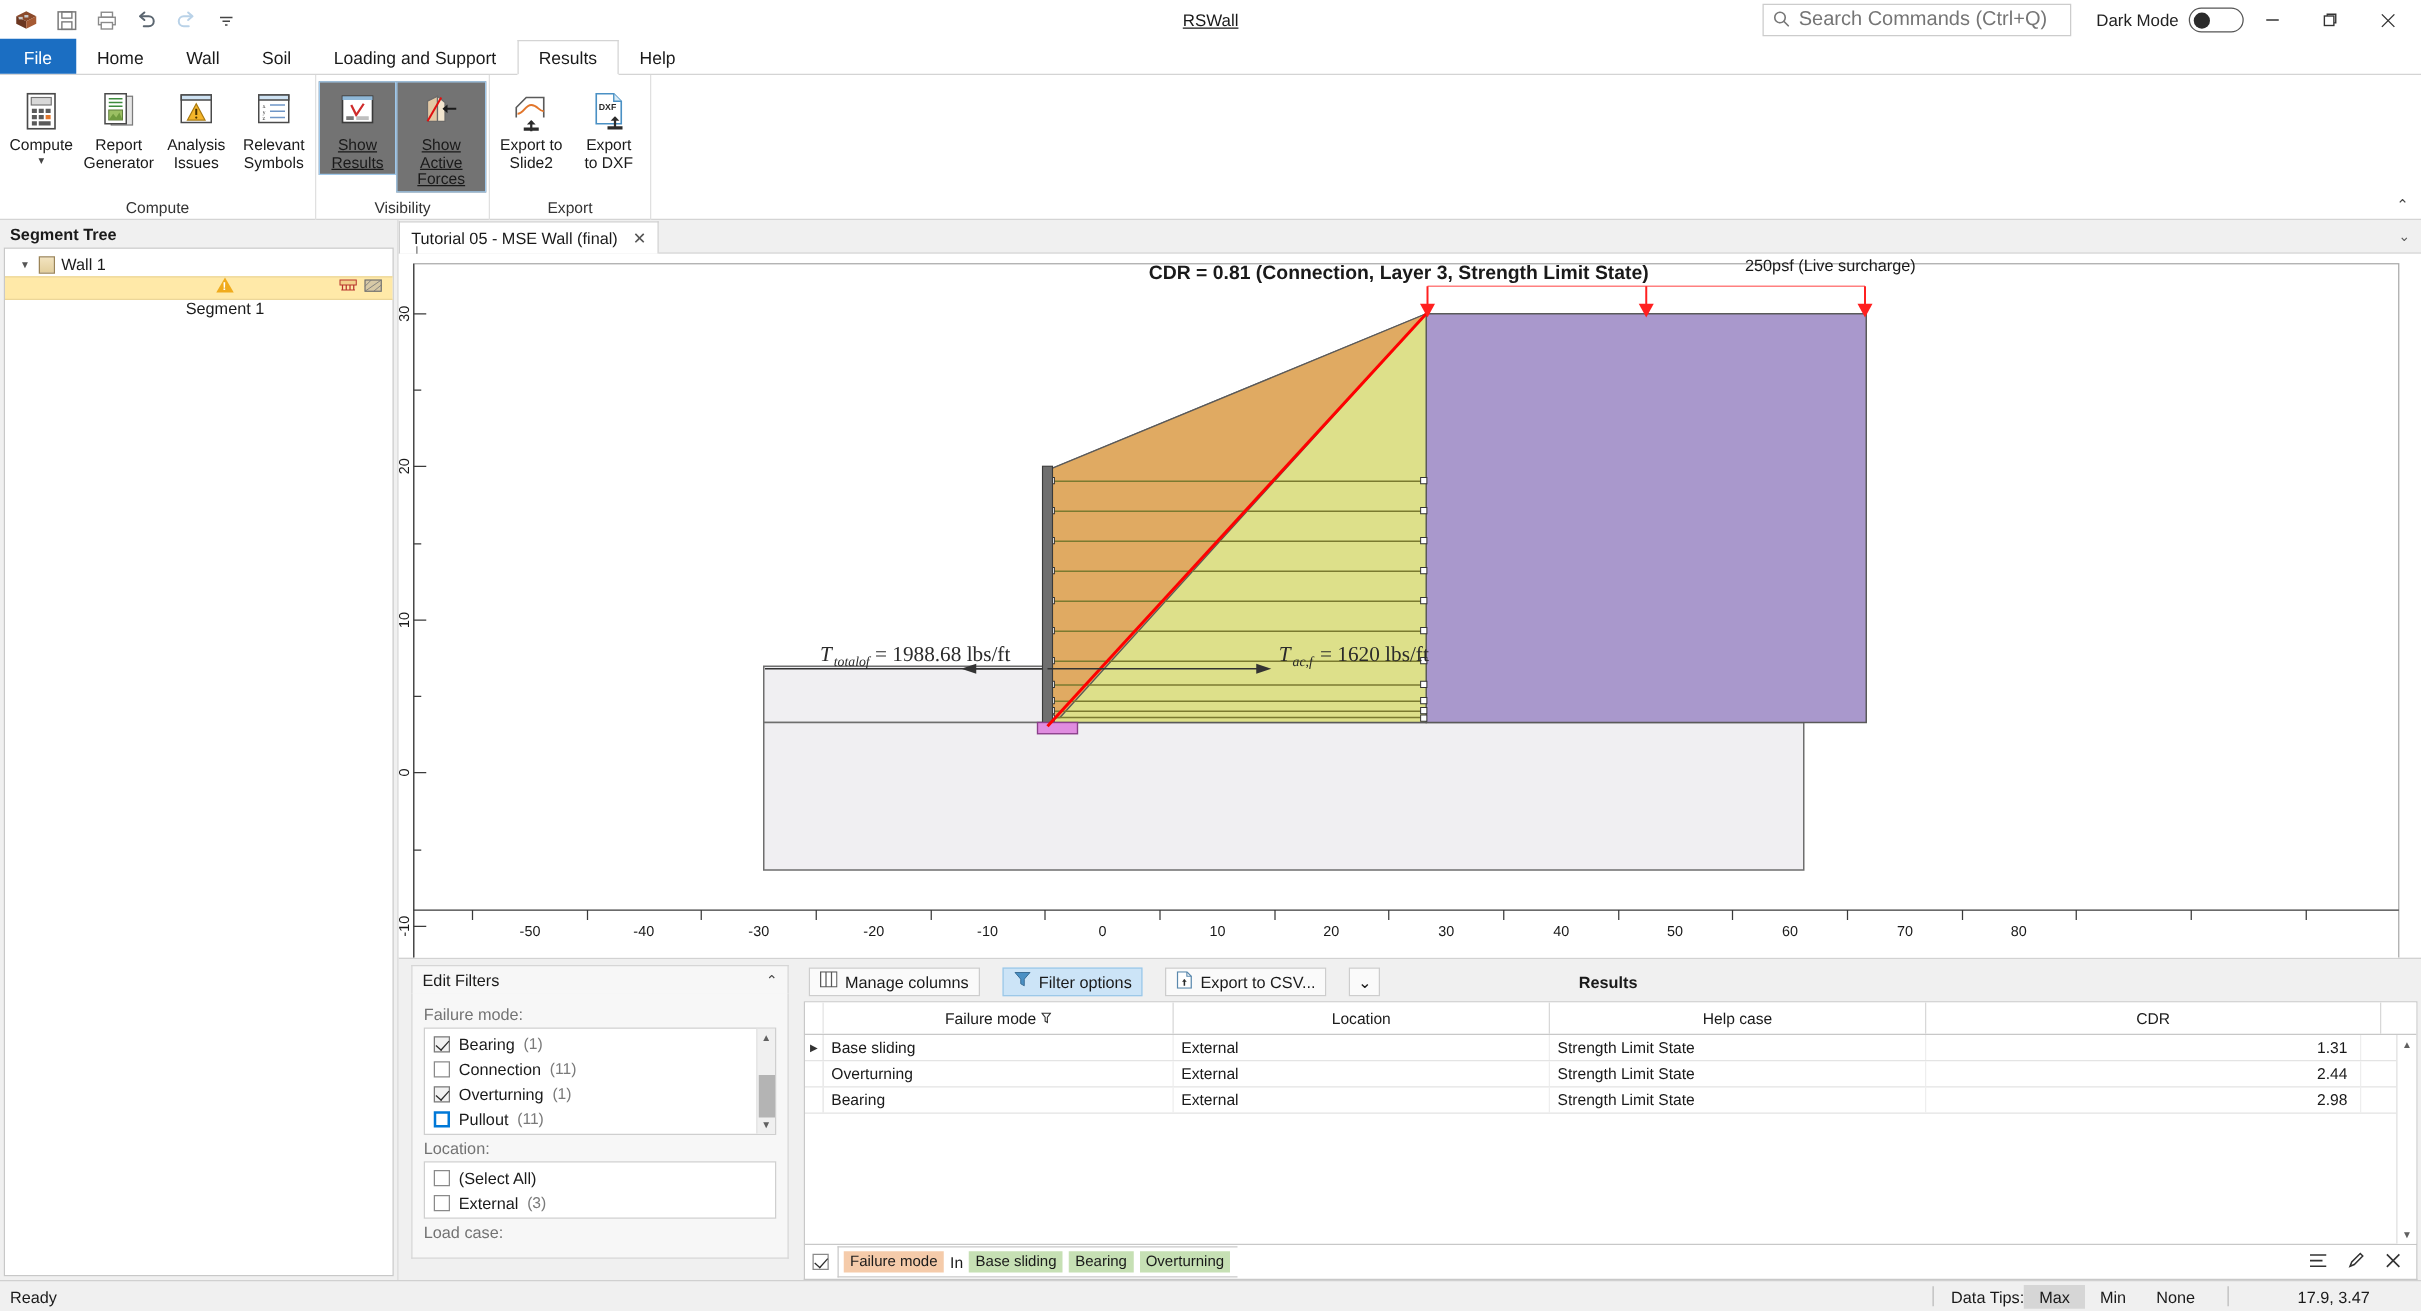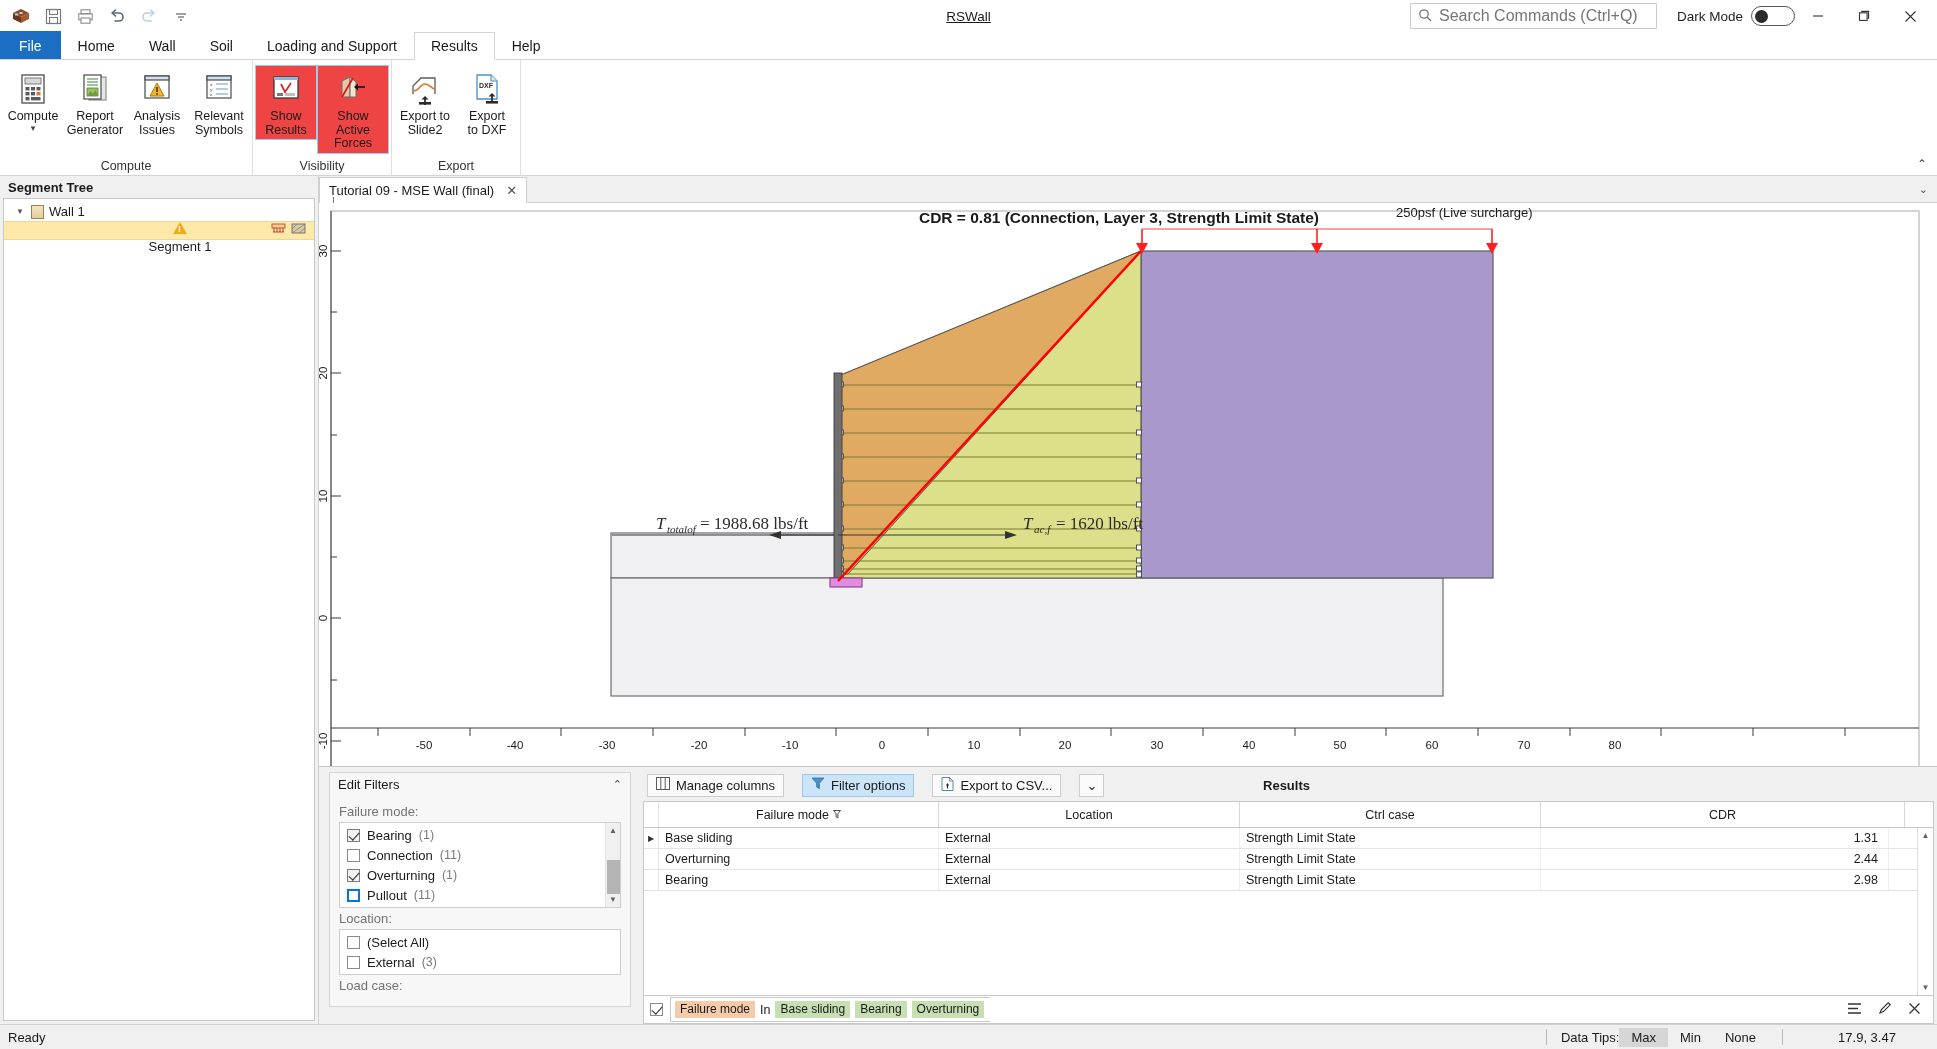--- a/index.html
+++ b/index.html
@@ -31,21 +31,21 @@
   .rtab.file { background: #1b6ec2; color: #fff; padding: 0 18px; height: 28px; }
   .rtab.active { background: #fff; border: 1px solid #d4d4d4; border-bottom: 1px solid #fff; margin-bottom: -1px; }
 
   
   .ribbon { height: 116px; background: #fff; border-bottom: 1px solid #d4d4d4; display: flex; position: relative; flex: 0 0 116px; }
   .rgroup { display: flex; flex-direction: column; border-right: 1px solid #e0e0e0; height: 116px; }
   .rgroup-items { display: flex; flex: 1; align-items: flex-start; padding: 5px 2px 0 2px; }
   .rgroup-label { height: 20px; text-align: center; font-size: 12.5px; color: #333; line-height: 20px; }
   .rbtn { width: 62px; display: flex; flex-direction: column; align-items: center; padding: 4px 2px 2px; cursor: pointer; border: 1px solid transparent; }
   .rbtn.wide { width: 72px; }
-  .rbtn.sel { background: #ef4444; border-color: #9fc8ea; }
+  .rbtn.sel { background: #737373; border-color: #9fc8ea; text-decoration: underline; }
   .rbtn .ic { height: 38px; display: flex; align-items: center; justify-content: center; }
   .rbtn .lb { font-size: 12.5px; text-align: center; line-height: 13.5px; color: #1a1a1a; margin-top: 2px; }
   .caret-sm { font-size: 9px; line-height: 8px; color: #444; }
   .ribbon-collapse { position: absolute; right: 10px; bottom: 4px; font-size: 12px; color: #444; cursor: pointer; }
 
   
   .main { flex: 1; display: flex; min-height: 0; background: #f0f0f0; }
 
   
   .leftpanel { width: 319px; flex: 0 0 319px; display: flex; flex-direction: column; background: #f0f0f0; border-right: 1px solid #d0d0d0; }
@@ -377,21 +377,21 @@
                 </svg>
             </span>
           </span>
         </div>
       </div>
     </div>
 
     <div class="docarea">
       <div class="doctabs">
         <div class="doctab">
-          <span>Tutorial 09 - MSE Wall (final)</span>
+          <span>Tutorial 05 - MSE Wall (final)</span>
           <span class="x">✕</span>
           <span class="doctab-ind"></span>
         </div>
         <span class="doctabs-caret">⌄</span>
       </div>
 
       <div class="canvaswrap">
         <svg class="chartsvg" width="1614" height="600" viewBox="0 0 1614 600">
 
           <rect x="12" y="8" width="1588" height="572" fill="#ffffff" stroke="#aaaaaa" stroke-width="1"></rect>
@@ -659,21 +659,21 @@
               <div class="rowmark"></div>
               <div class="gh" style="width:280px">
                 <span>Failure mode</span>
                 <span>
                   <svg width="8" height="9" viewBox="0 0 8 9">
                       <path d="M0.5 0.5 H7.5 L4.9 3.7 V8 L3.1 6.9 V3.7 Z" fill="none" stroke="#333" stroke-width="0.9"></path>
                     </svg>
                 </span>
               </div>
               <div class="gh" style="width:301px">Location</div>
-              <div class="gh" style="width:301px">Ctrl case</div>
+              <div class="gh" style="width:301px">Help case</div>
               <div class="gh" style="flex:1">CDR</div>
               <div class="gh" style="width:28px;border-right:none"></div>
             </div>
             <div style="display:flex;flex:1;min-height:0;">
               <div class="grid-rows" style="flex:1;">
                 <div class="grow">
                   <div class="rowmark">▶</div>
                   <div class="gc" style="width:280px">Base sliding</div>
                   <div class="gc" style="width:301px">External</div>
                   <div class="gc" style="width:301px">Strength Limit State</div>

